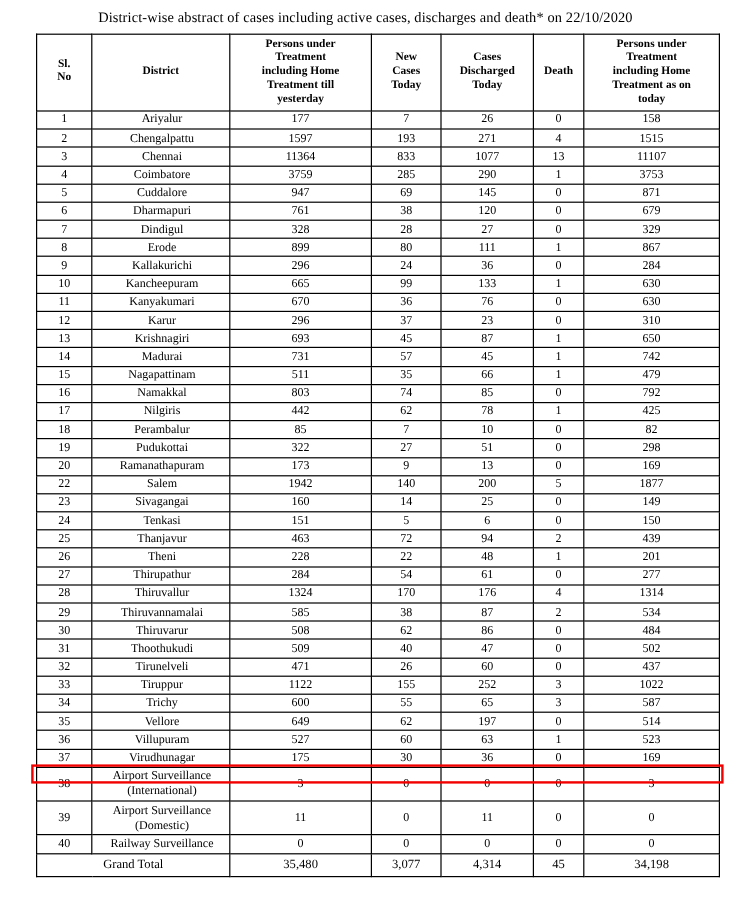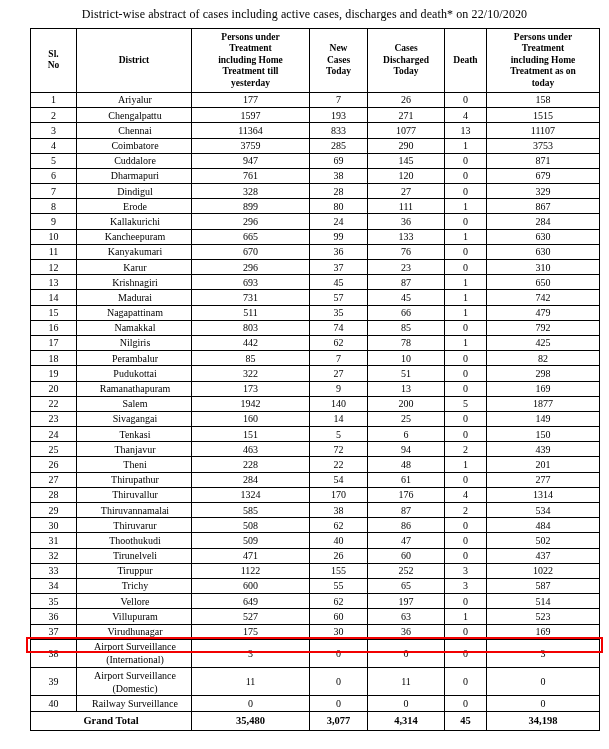--- a/index.html
+++ b/index.html
@@ -24,21 +24,21 @@
   td { font-size: 10px; padding: 0.5px 3px; line-height: 1.32; vertical-align: middle; }
   .cell-num { text-align: center; }
   .cell-district { text-align: center; padding-left: 5px; }
   .col-sl { width: 46px; }
   .col-district { width: 115px; }
   .col-prev { width: 118px; }
   .col-new { width: 58px; }
   .col-disch { width: 77px; }
   .col-death { width: 42px; text-align: center; }
   .col-today { width: 113px; }
-  tfoot td { font-weight: bold; font-size: 10.5px; text-align: center; padding: 2px; }
+  tfoot td { font-weight: normal; font-size: 10.5px; text-align: center; padding: 2px; }
   .highlight-box {
     position: absolute; left: -4px; width: 577px;
     border: 2px solid #f20000; pointer-events: none;
   }
 </style>
 </head>
 <body>
 
 <div class="page">
   <div class="title">District-wise abstract of cases including active cases, discharges and death* on 22/10/2020</div>

